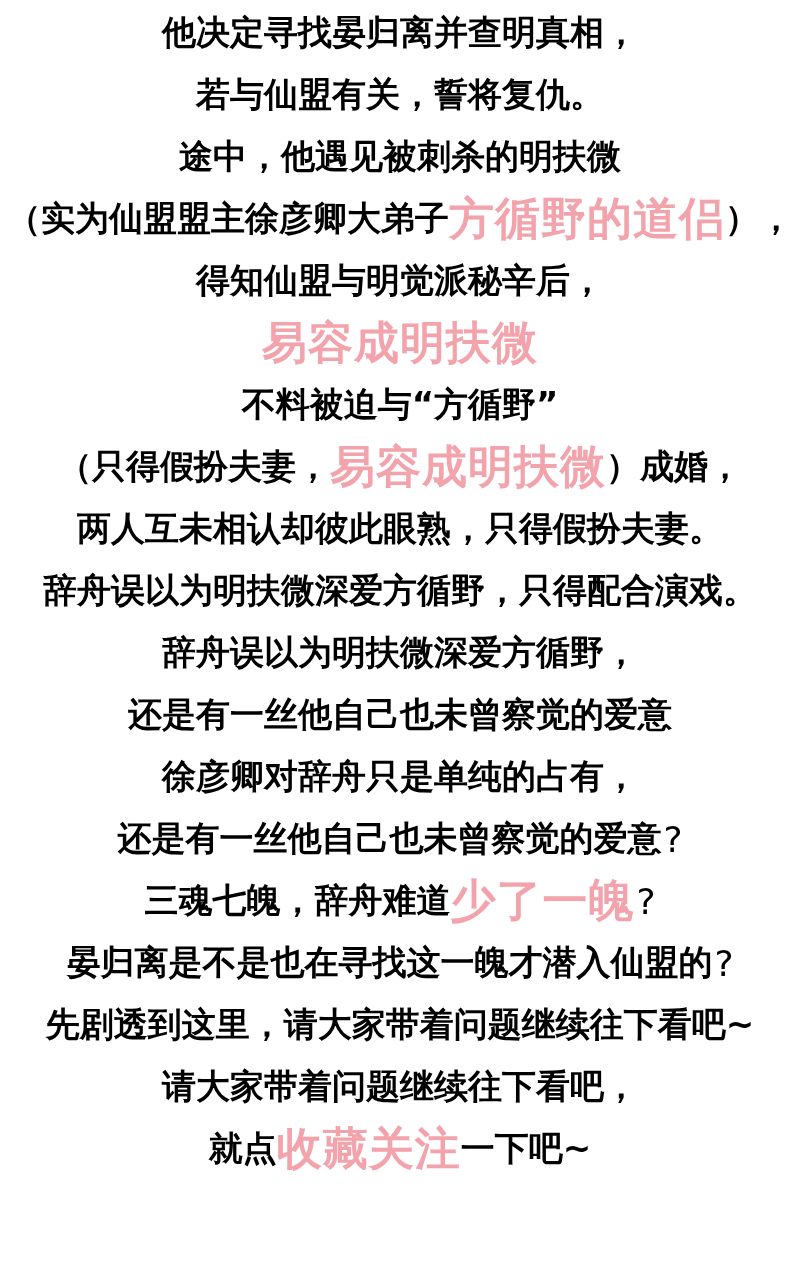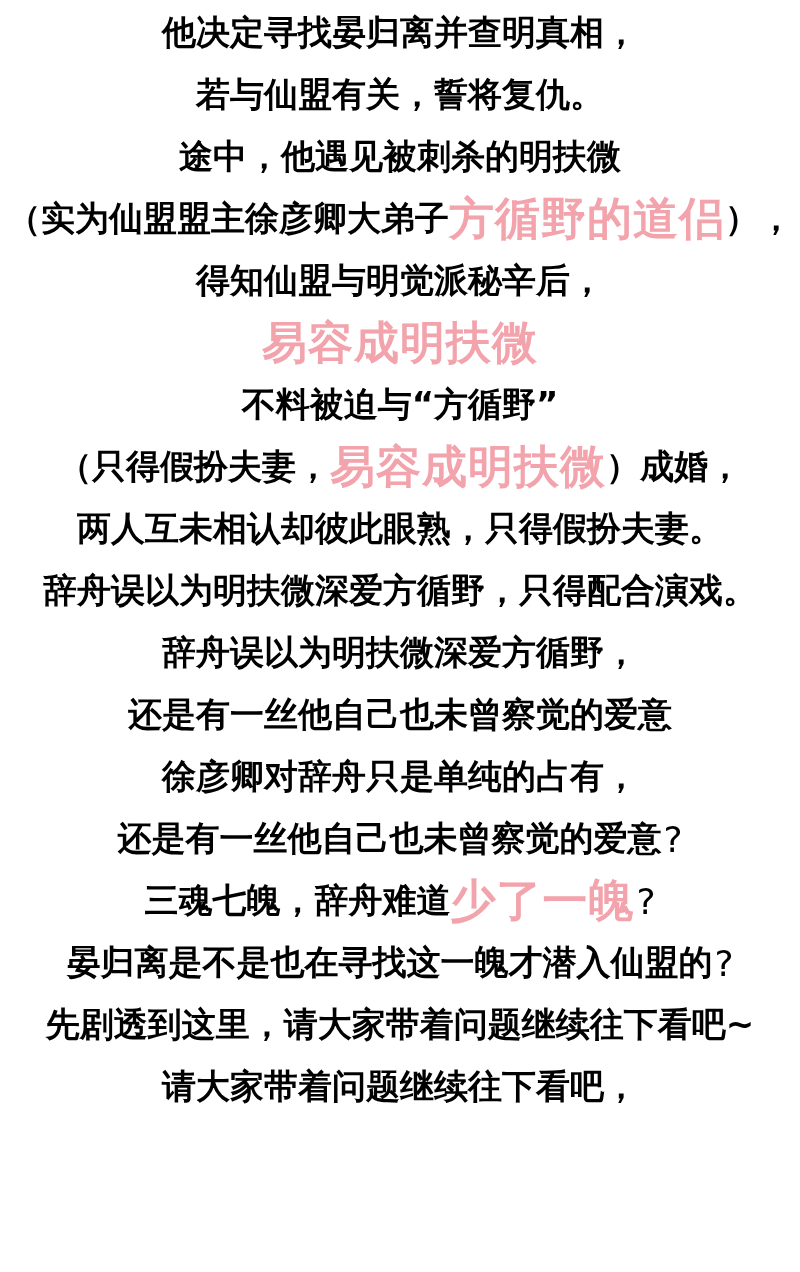--- a/index.html
+++ b/index.html
@@ -127,15 +127,20 @@
     </div>
 
     <div class="line">
       <span class="seg seg-normal">先剧透到这里，请大家带着问题继续往下看吧~</span>
     </div>
 
     <div class="line">
       <span class="seg seg-normal">请大家带着问题继续往下看吧，</span>
     </div>
 
+    <div class="line">
+      <span class="seg seg-normal">就点</span>
+      <span class="seg seg-accent">收藏关注</span>
+      <span class="seg seg-normal">一下吧~</span>
+    </div>
 
   </div>
 </div>
 
 </body></html>

